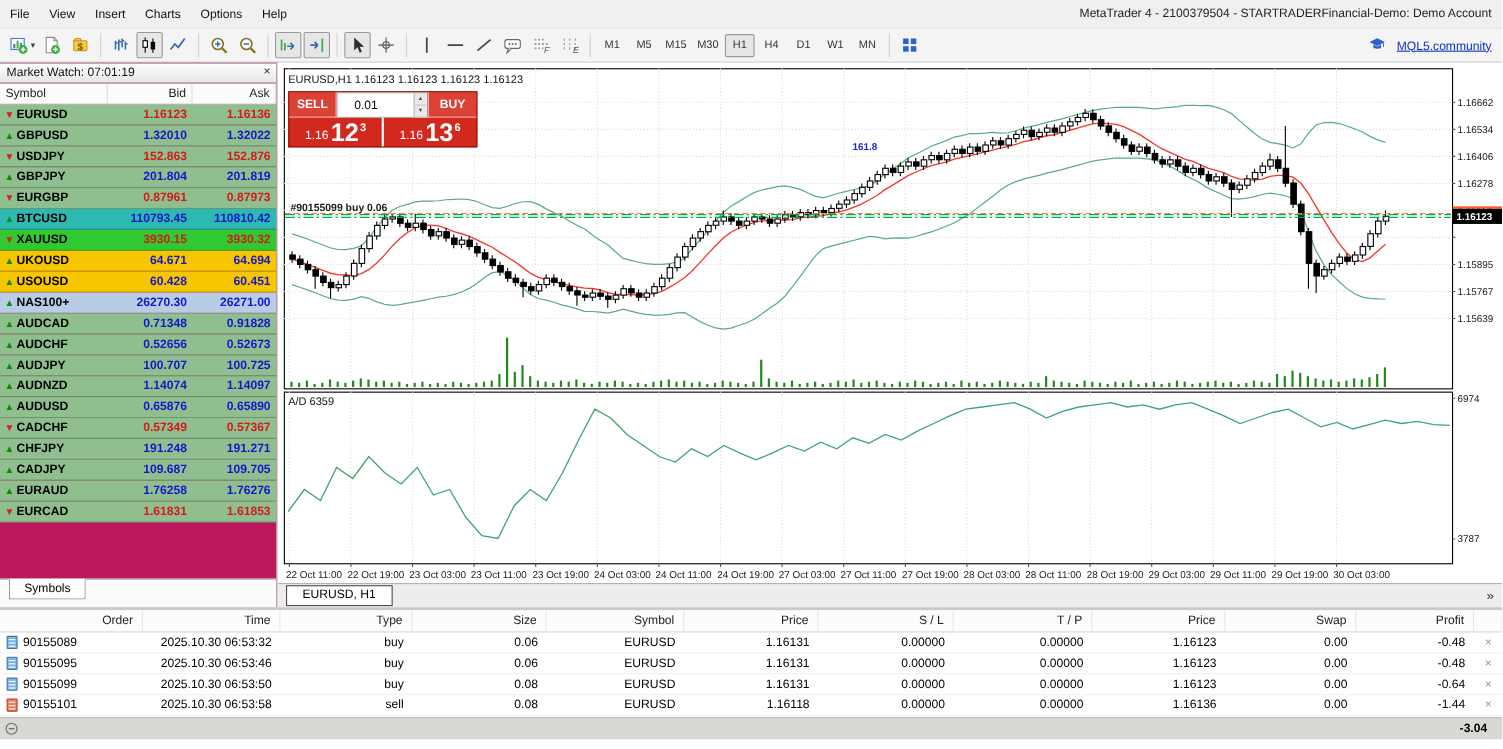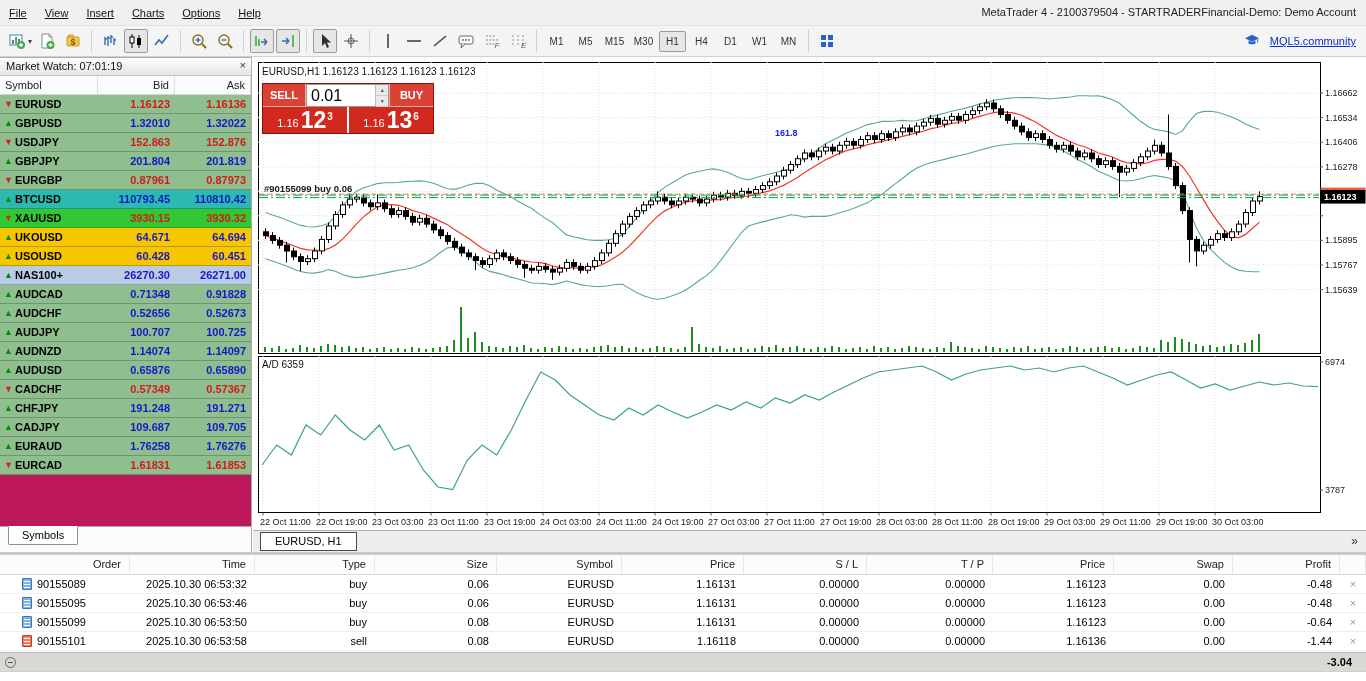--- a/index.html
+++ b/index.html
@@ -3,21 +3,21 @@
 <meta charset="utf-8">
 <style>
   * { margin:0; padding:0; box-sizing:border-box; }
   html,body { width:1366px; height:681px; }
   body { font-family:"Liberation Sans", sans-serif; background:#fff; }
   #app { position:relative; width:1366px; height:681px; overflow:hidden; background:#fff; }
 
   
   #menubar { position:absolute; left:0; top:0; width:1366px; height:26px;
     background:#f0f0f0; border-bottom:1px solid #e3e3e3; display:flex; align-items:center; }
-  .menu-item { font-size:11px; color:#111; padding:4px 9px; cursor:default;text-decoration:underline; }
+  .menu-item { font-size:11px; color:#111; padding:4px 9px; cursor:default; }
   #window-title { position:absolute; right:10px; top:6px; font-size:11px; color:#222; }
 
   
   #toolbar { position:absolute; left:0; top:26px; width:1366px; height:31px;
     background:#f4f4f4; border-bottom:1px solid #cfcfcf; display:flex; align-items:center; padding-left:4px; }
   .tb-btn { width:24px; height:24px; display:flex; align-items:center; justify-content:center;
     border:1px solid transparent; border-radius:2px; margin:0 1px; }
   .tb-btn.active { background:#e6e6e6; border-color:#9a9a9a; }
   .tb-btn svg { display:block; }
   .tb-sep { width:1px; height:22px; background:#d2d2d2; margin:0 5px; }
@@ -58,41 +58,41 @@
   #chart-tabs-more { position:absolute; right:8px; top:3px; font-size:12px; color:#333; }
 
   
   #trade-panel { position:absolute; left:262px; top:83px; width:172px; height:51px;
     background:#d2291e; border:1px solid #8f1008; }
   #tp-top { display:flex; height:23px; }
   .tp-btn { flex:0 0 43px; background:#da4236; border:1px solid #f2aaa2; border-width:0 1px 1px 0;
     color:#fff; font-size:11px; font-weight:bold; text-align:center; line-height:22px; }
   .tp-btn.buy { border-width:0 0 1px 1px; flex:0 0 44px; }
   #tp-lot { flex:1; background:#fff; border:1px solid #9a9a9a; display:flex; }
-  #tp-lot input { width:100%; border:none; outline:none; font-size:16px; padding-left:4px;
+  #tp-lot input { width:100%; border:none; outline:none; font-size:11px; padding-left:15px;
     font-family:"Liberation Sans",sans-serif; }
   #tp-spin { width:15px; border-left:1px solid #bbb; display:flex; flex-direction:column; background:#e9e9e9; }
   #tp-spin div { flex:1; font-size:5px; color:#444; text-align:center; line-height:10px; border-bottom:1px solid #ccc; }
   #tp-prices { display:flex; height:26px; color:#fff; }
   .tp-price { flex:1; display:flex; align-items:flex-end; justify-content:center; padding-bottom:2px; }
   .tp-price .sm { font-size:11px; margin-right:2px; margin-bottom:2px; }
   .tp-price .bg { font-size:23px; font-weight:bold; line-height:22px; }
   .tp-price .sp { font-size:10px; font-weight:bold; margin-bottom:9px; margin-left:1px; }
   #tp-div { width:2px; background:#fff; }
 
   
   #terminal-sep { position:absolute; left:0; top:552px; width:1366px; height:3px; background:#c9c9c9; }
   #terminal { position:absolute; left:0; top:555px; width:1366px; height:126px; background:#fff; }
   #t-header { display:grid; height:20px; line-height:19px; font-size:11px; color:#222; background:#fcfcfc;
     border-bottom:1px solid #d8d8d8; }
   #t-header .th { padding:0 8px; border-right:1px solid #e6e6e6; text-align:right; overflow:hidden; }
   #t-header .th:first-child { text-align:right; }
   .t-row { display:grid; height:19px; line-height:18px; font-size:11px; color:#000; border-bottom:1px solid #efefef; }
   .t-cell { padding:0 8px; text-align:right; white-space:nowrap; overflow:hidden; }
-  .t-cell.first { text-align:right; display:flex; align-items:center; padding-left:22px; }
+  .t-cell.first { text-align:right; display:flex; align-items:center; padding-left:6px; }
   .doc-ic { width:10px; height:12px; border-radius:1px; margin-right:5px; position:relative; }
   .doc-ic.buy { background:#7db4e8; border:1px solid #3f74ad; }
   .doc-ic.sell { background:#f07a5f; border:1px solid #bf3c22; }
   .doc-ic:after { content:""; position:absolute; left:1px; right:1px; top:2px; height:1px; background:#fff;
     box-shadow:0 3px 0 #fff, 0 6px 0 #fff; }
   .t-close { color:#9a9a9a; font-size:11px; text-align:center; }
   #balance-bar { position:absolute; left:0; top:652px; width:1366px; height:19px; background:#d8d8d5;
     border-top:1px solid #b8b8b5; display:flex; align-items:center; font-size:11px; font-weight:bold; color:#000; }
   .bal-item { margin-right:14px; }
   #minus-ic { width:11px; height:11px; border:1px solid #666; border-radius:50%; margin:0 6px 0 5px;

